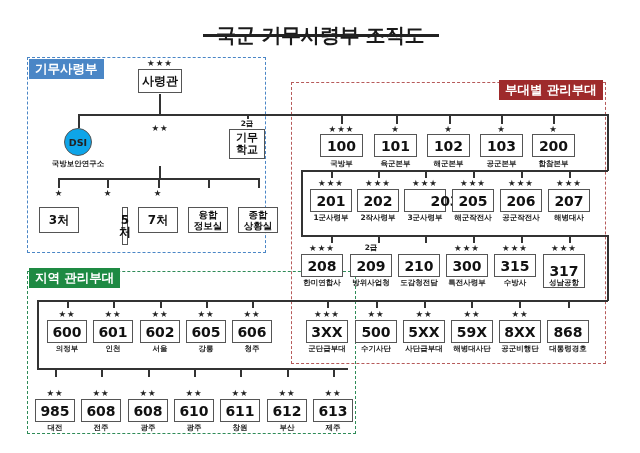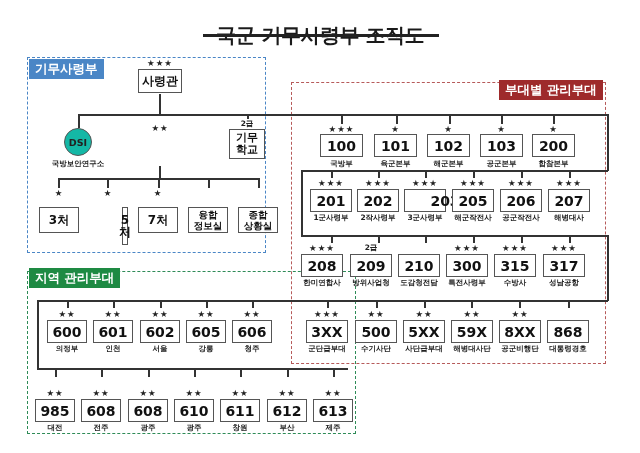--- a/index.html
+++ b/index.html
@@ -30,21 +30,21 @@
   .rank { position: absolute; left: 0; right: 0; font-size: 8.5px; line-height: 10px; color: #222; letter-spacing: 1px; text-align: center; }
   .box {
     position: absolute; left: 0; right: 0; border: 1.3px solid #555; background: #fff;
     display: flex; align-items: center; justify-content: center; font-weight: bold; color: #111;
   }
   .sub { position: absolute; left: -8px; right: -8px; font-size: 7.5px; line-height: 9px; text-align: center; color: #222; white-space: nowrap; font-weight: bold; }
 
   .num-box { font-size: 14px; }
   .hq-box { font-size: 11px; line-height: 12px; }
   .circle {
-    position: absolute; width: 28px; height: 28px; border-radius: 50%; border: 1.3px solid #555; background: #14b8a6;
+    position: absolute; width: 28px; height: 28px; border-radius: 50%; border: 1.3px solid #555; background: #0ea5e9;
     display: flex; align-items: center; justify-content: center; font-size: 9.5px; font-weight: bold;
   }
 </style>
 </head>
 <body>
 
 <div class="title">국군 기무사령부 조직도</div>
 <div class="title-underline"></div>
 
 <div class="region" id="hq-region"></div>
@@ -245,21 +245,21 @@
   <div class="box num-box" style="top:11px; height:23px;">300</div>
   <div class="sub" style="top:35px;">특전사령부</div>
 </div>
 <div class="node" style="left:494px; top:243px; width:42px; height:44px;">
   <div class="rank" style="top:0;">★★★</div>
   <div class="box num-box" style="top:11px; height:23px;">315</div>
   <div class="sub" style="top:35px;">수방사</div>
 </div>
 <div class="node" style="left:543px; top:243px; width:42px; height:44px;">
   <div class="rank" style="top:0;">★★★</div>
-  <div class="box num-box" style="top:11px; height:23px;">317</div>
+  <div class="box num-box" style="top:11px; height:34px;">317</div>
   <div class="sub" style="top:35px;">성남공항</div>
 </div>
 
 <div class="node" style="left:306px; top:309px; width:42px; height:44px;">
   <div class="rank" style="top:0;">★★★</div>
   <div class="box num-box" style="top:11px; height:23px;">3XX</div>
   <div class="sub" style="top:35px;">군단급부대</div>
 </div>
 <div class="node" style="left:355px; top:309px; width:42px; height:44px;">
   <div class="rank" style="top:0;">★★</div>

